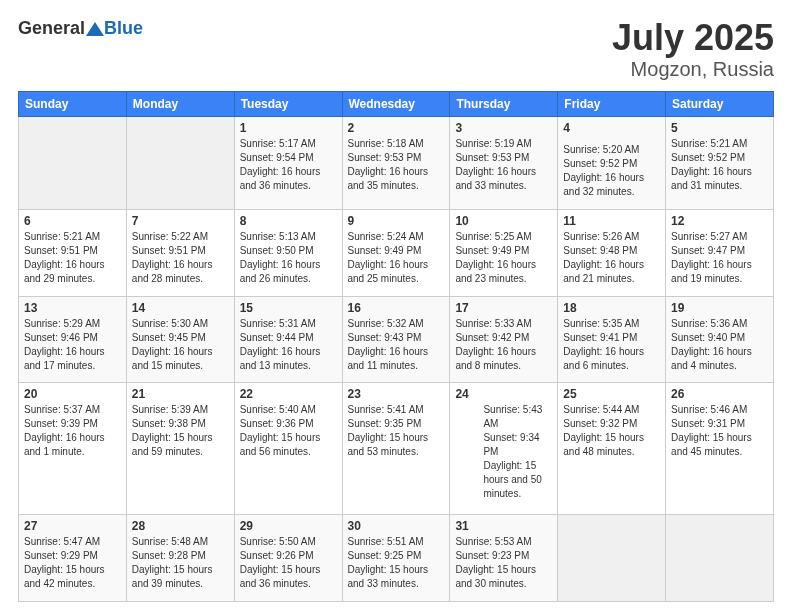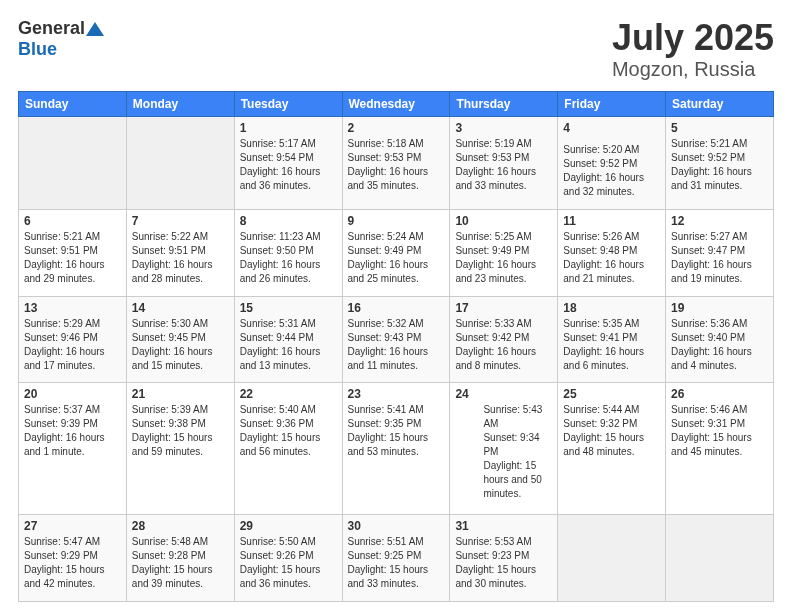--- a/index.html
+++ b/index.html
@@ -18,21 +18,21 @@
       flex-direction: column;
     }
     .header {
       display: flex;
       justify-content: space-between;
       align-items: flex-start;
       margin-bottom: 10px;
     }
     .logo {
       display: flex;
-      flex-direction: column;
+      flex-direction: row;
       align-items: flex-start;
     }
     .logo-text {
       display: flex;
       align-items: center;
     }
     .logo-general {
       font-size: 18px;
       font-weight: bold;
       color: #333;
@@ -41,21 +41,21 @@
       font-size: 18px;
       font-weight: bold;
       color: #1a6ab5;
     }
     .logo-icon {
       width: 18px;
       height: 14px;
       margin-left: 1px;
     }
     .title-block {
-      text-align: left;
+      text-align: right;
     }
     .month-year {
       font-size: 36px;
       font-weight: bold;
       color: #333;
       line-height: 1.1;
     }
     .location {
       font-size: 20px;
       color: #555;
@@ -181,21 +181,21 @@
 Daylight: 16 hours and 29 minutes.</div>
           </td>
           <td>
             <span class="day-number">7</span>
             <div class="day-info" style="white-space: pre-line;">Sunrise: 5:22 AM
 Sunset: 9:51 PM
 Daylight: 16 hours and 28 minutes.</div>
           </td>
           <td>
             <span class="day-number">8</span>
-            <div class="day-info" style="white-space: pre-line;">Sunrise: 11:23 AM
+            <div class="day-info" style="white-space: pre-line;">Sunrise: 5:13 AM
 Sunset: 9:50 PM
 Daylight: 16 hours and 26 minutes.</div>
           </td>
           <td>
             <span class="day-number">9</span>
             <div class="day-info" style="white-space: pre-line;">Sunrise: 5:24 AM
 Sunset: 9:49 PM
 Daylight: 16 hours and 25 minutes.</div>
           </td>
           <td>

